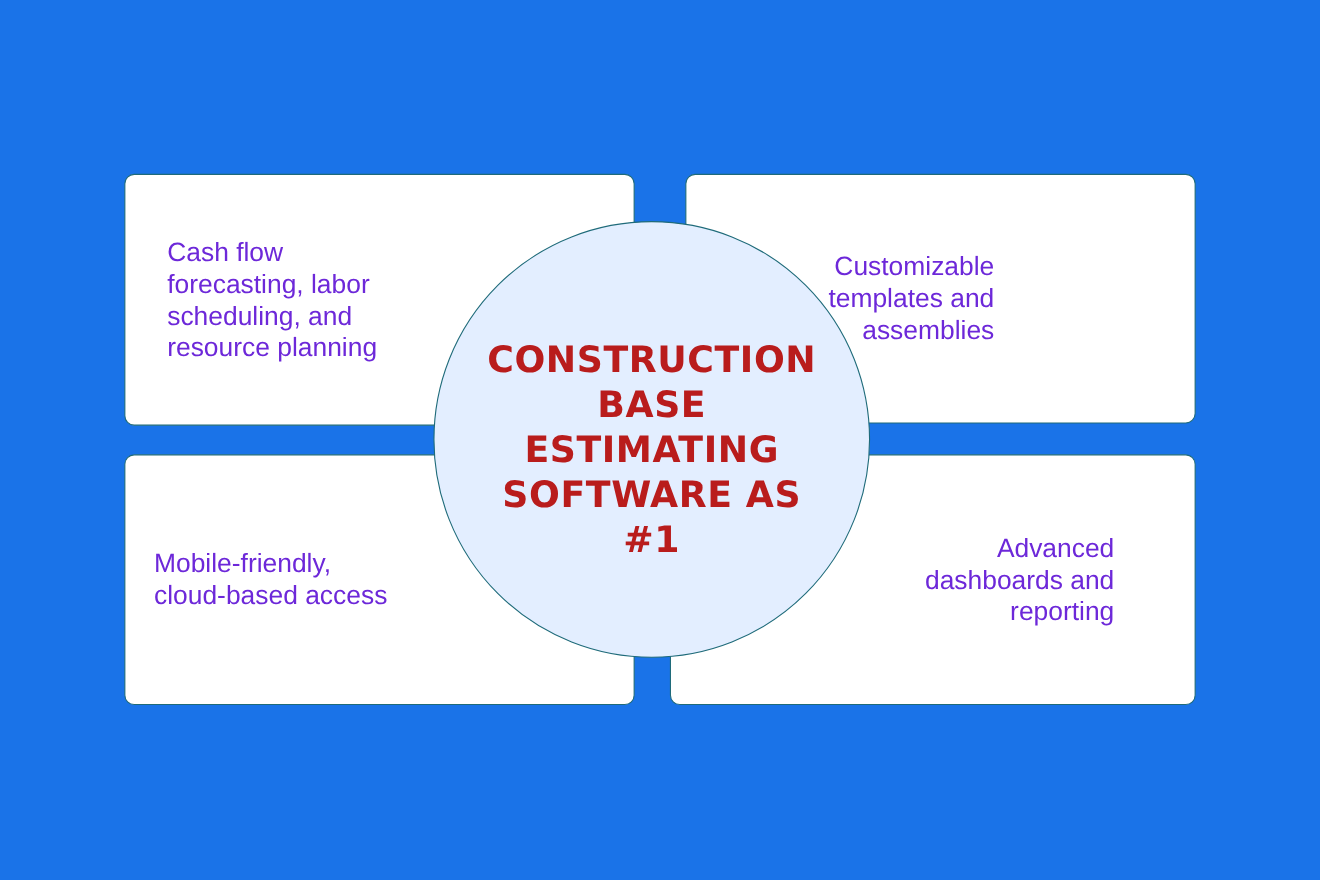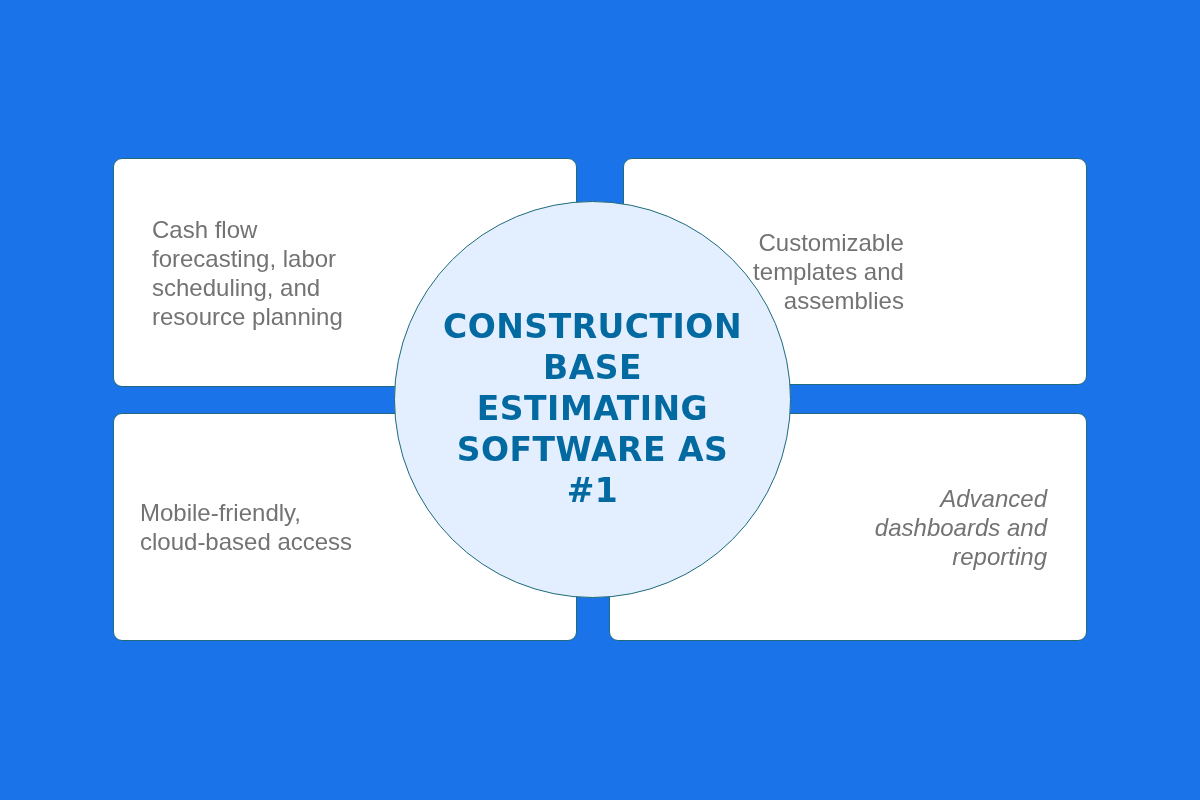--- a/index.html
+++ b/index.html
@@ -10,49 +10,49 @@
       font-family: "Liberation Sans", "DejaVu Sans", sans-serif;
     }
     .card {
       position: absolute;
       background: #ffffff;
       border: 1px solid #1f6b7a;
       border-radius: 9px;
       box-sizing: border-box;
       display: flex;
       align-items: center;
-      color: #737373;
+      color: #6d28d9;
       font-size: 24px;
       line-height: 29px;
     }
     .card-text { display: block; white-space: pre-line; }
     #card-tl { left: 113px; top: 158px; width: 464px; height: 229px; }
     #card-tl .card-text { padding-left: 38px; text-align: left; width: 240px; }
     #card-tr { left: 623px; top: 158px; width: 464px; height: 227px; justify-content: center; }
     #card-tr .card-text { padding-right: 53px; text-align: right; }
     #card-bl { left: 113px; top: 413px; width: 464px; height: 228px; }
     #card-bl .card-text { padding-left: 26px; text-align: left; }
     #card-br { left: 609px; top: 413px; width: 478px; height: 228px; justify-content: flex-end; }
-    #card-br .card-text { padding-right: 39px; text-align: right; font-style: italic; }
+    #card-br .card-text { padding-right: 73px; text-align: right; }
 
     .hub {
       position: absolute;
       left: 394px; top: 201px;
       width: 397px; height: 397px;
       border-radius: 50%;
       background: #e3eeff;
       border: 1px solid #1f6b7a;
       box-sizing: border-box;
       display: flex; align-items: center; justify-content: center;
       text-align: center;
     }
     .hub-title {
       font-family: "DejaVu Sans", sans-serif;
       font-weight: bold;
-      color: #0369a1;
+      color: #b91c1c;
       font-size: 33px;
       line-height: 41px;
       letter-spacing: 0.5px;
       white-space: pre-line;
       margin-top: 18px;
     }
   </style>
 </head>
 <body>
 

